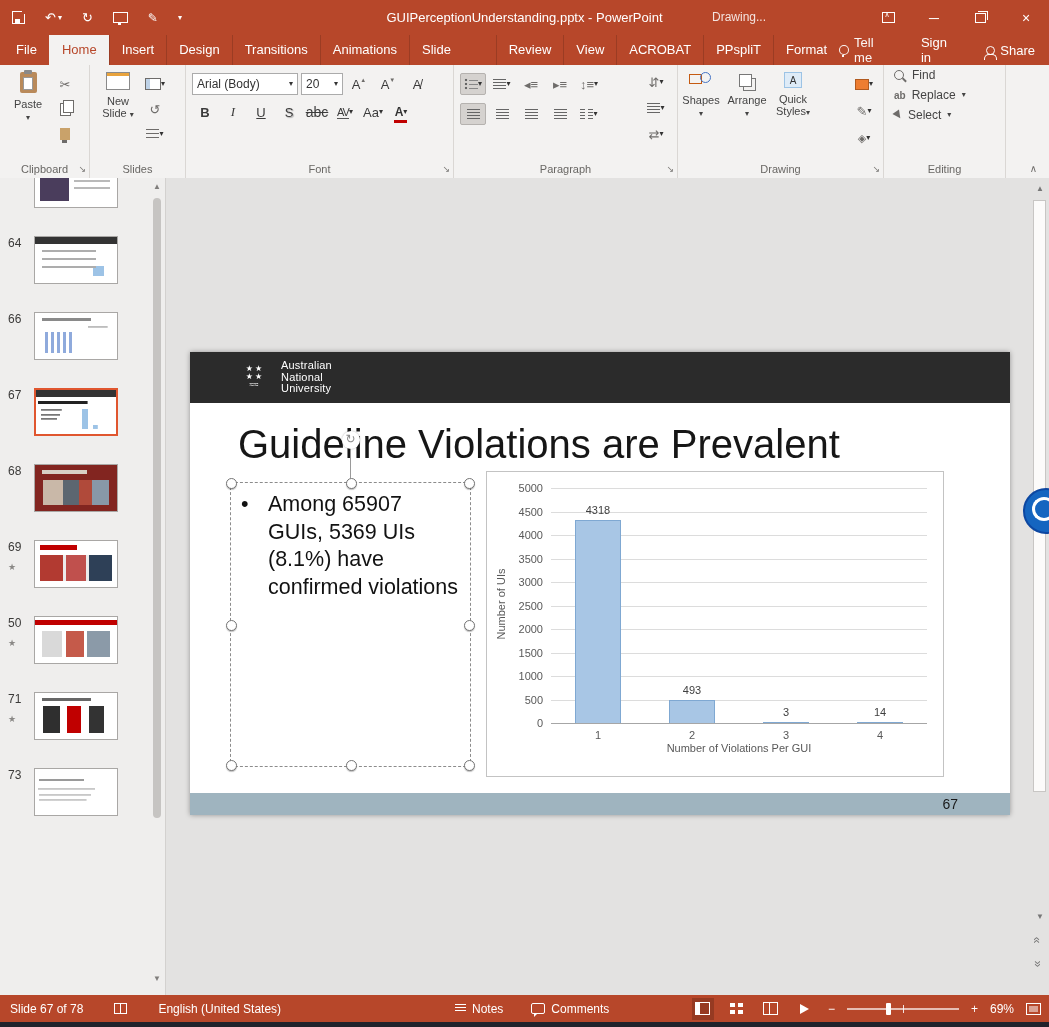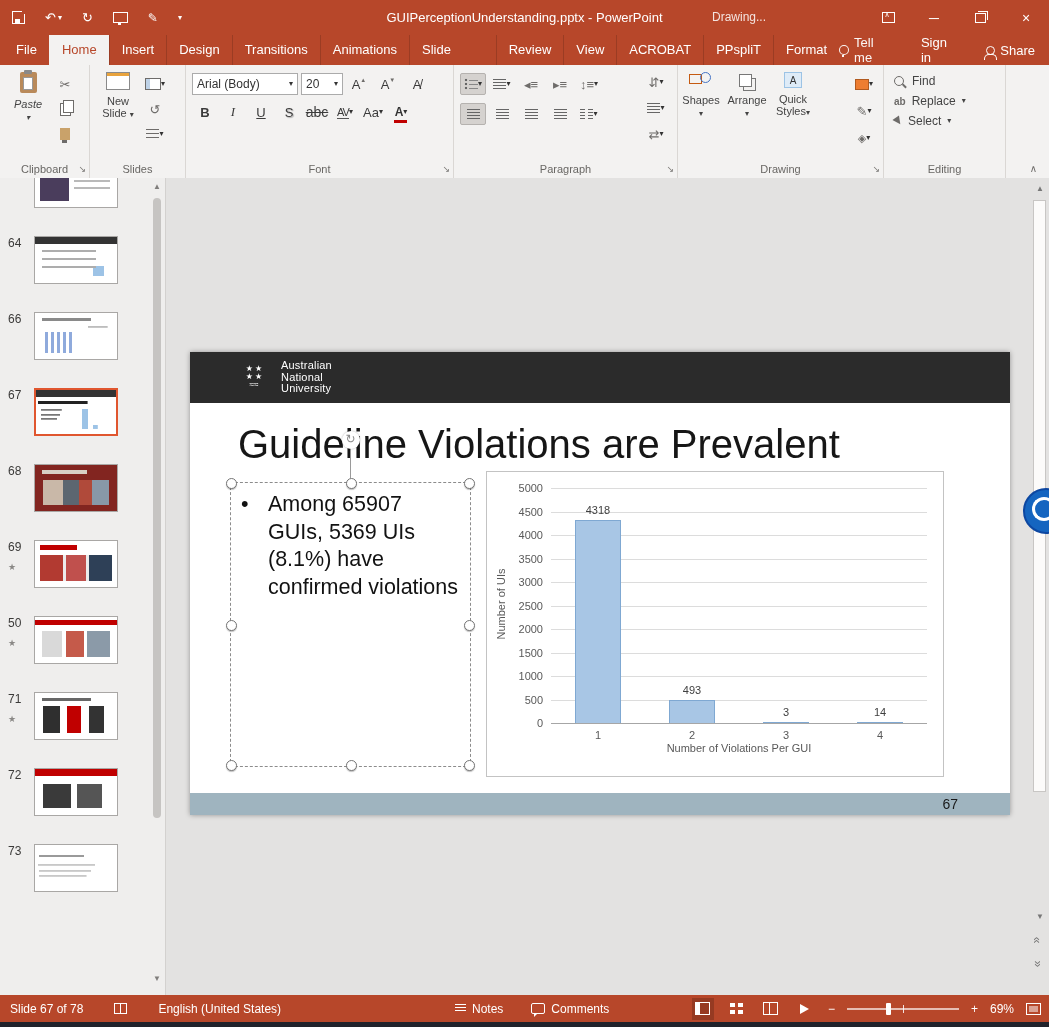--- a/index.html
+++ b/index.html
@@ -46,21 +46,21 @@
   .glabel{position:absolute;bottom:3px;left:0;right:0;text-align:center;font-size:11px;color:#696764;}
   .launcher{position:absolute;bottom:4px;right:3px;font-size:9px;color:#7a7876;line-height:1;}
   .bigbtn{display:flex;flex-direction:column;align-items:center;padding-top:7px;width:48px;text-align:center;}
   .blbl{font-size:11px;color:#444;margin-top:5px;line-height:12px;}
   .smcol{display:flex;flex-direction:column;gap:3px;padding-top:8px;}
   .smbtn{height:20px;min-width:24px;display:flex;align-items:center;justify-content:center;border:1px solid transparent;border-radius:2px;}
   .smbtn.pressed{background:#D5D2CF;border-color:#B5B2AF;}
   .ic{color:#6E6C6A;font-size:13px;line-height:1;}
 
   .g-clipboard{width:90px;display:flex;}
-  .g-clipboard .bigbtn{margin-left:4px;font-style:italic;}
+  .g-clipboard .bigbtn{margin-left:4px;}
   .ic-paste{position:relative;width:17px;height:21px;background:#B98A5A;border-radius:2px;}
   .ic-paste::before{content:"";position:absolute;left:3px;top:5px;width:10px;height:13px;background:#fff;border:1px solid #999;box-sizing:border-box;}
   .ic-paste::after{content:"";position:absolute;left:4px;top:-2px;width:8px;height:4px;background:#8a8a8a;border-radius:1px;}
   .ic-copy{width:9px;height:11px;border:1px solid #6E6C6A;background:#fff;position:relative;}
   .ic-copy::before{content:"";position:absolute;left:2px;top:-4px;width:9px;height:11px;border:1px solid #6E6C6A;background:#fff;}
   .ic-painter{width:10px;height:12px;position:relative;background:#C9A26A;}
   .ic-painter::after{content:"";position:absolute;left:2px;bottom:-3px;width:5px;height:3px;background:#6E6C6A;}
 
   .g-slides{width:96px;display:flex;}
   .g-slides .bigbtn{margin-left:4px;}
@@ -107,21 +107,21 @@
   .g-drawing .bigbtn{width:46px;}
   .ic-shapes{position:relative;width:24px;height:17px;}
   .ic-shapes::before{content:"";position:absolute;left:0;top:2px;width:11px;height:8px;border:1px solid #C55A11;}
   .ic-shapes::after{content:"";position:absolute;right:2px;top:0;width:9px;height:9px;border:1px solid #4472C4;border-radius:50%;}
   .ic-arrange{width:11px;height:11px;border:1px solid #777;background:#fff;box-shadow:4px 4px 0 -1px #F3F2F1,4px 4px 0 0 #777;margin:2px 6px 2px 2px;}
   .ic-qstyle{width:16px;height:14px;border:1px solid #9CC3E5;background:#DEEBF7;font-size:10px;color:#333;display:flex;align-items:center;justify-content:center;}
   .dcol{position:absolute;right:6px;top:8px;display:flex;flex-direction:column;gap:5px;}
   .ic-fill{width:12px;height:9px;background:#ED7D31;border:1px solid #B15A1F;}
   .ic-effects{font-size:11px;color:#6E6C6A;}
 
-  .g-editing{width:122px;padding-top:6px;box-sizing:border-box;}
+  .g-editing{width:122px;padding-top:0;box-sizing:border-box;}
   .edit-row{display:flex;align-items:center;gap:6px;padding:3px 10px;font-size:12px;color:#444;}
   .ic-find{width:8px;height:8px;border:1.5px solid #6E6C6A;border-radius:50%;position:relative;margin-right:2px;}
   .ic-find::after{content:"";position:absolute;width:5px;height:1.5px;background:#6E6C6A;transform:rotate(45deg);right:-4px;bottom:-1px;}
   .ic-replaceTxt{font-size:10px;font-weight:bold;color:#6E6C6A;}
   .ic-select{width:0;height:0;border-left:4px solid transparent;border-right:4px solid transparent;border-top:8px solid #6E6C6A;transform:rotate(-35deg);}
   .g-rest{flex:1;position:relative;border-right:none;}
   .collapse{position:absolute;right:12px;bottom:4px;font-size:10px;color:#6E6C6A;}
 
   
   #thumbpanel{position:absolute;left:0;top:178px;width:166px;bottom:32px;background:#EFEEED;border-right:1px solid #D3D1CF;overflow:hidden;box-sizing:border-box;}
@@ -542,24 +542,20 @@
           <div class="tnum">50</div>
           <div class="tstar">★</div>
           <div class="tbox v70"></div>
         </div>
         <div class="titem">
           <div class="tnum">71</div>
           <div class="tstar">★</div>
           <div class="tbox v71"></div>
         </div>
         <div class="titem">
-          <div class="tnum">72</div>
-          <div class="tbox v72"></div>
-        </div>
-        <div class="titem">
           <div class="tnum">73</div>
           <div class="tbox v73"></div>
         </div>
       </div>
     <div class="tscroll">
       <div class="ts-up">▲</div>
       <div class="ts-thumb"></div>
       <div class="ts-down">▼</div>
     </div>
   </div>

